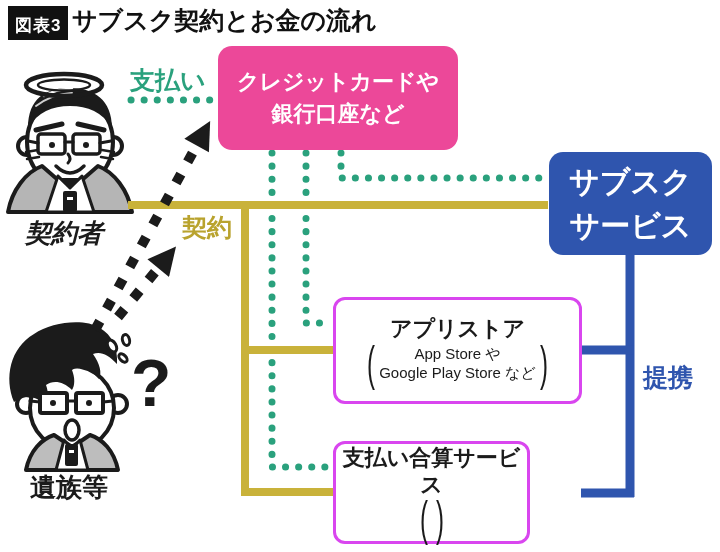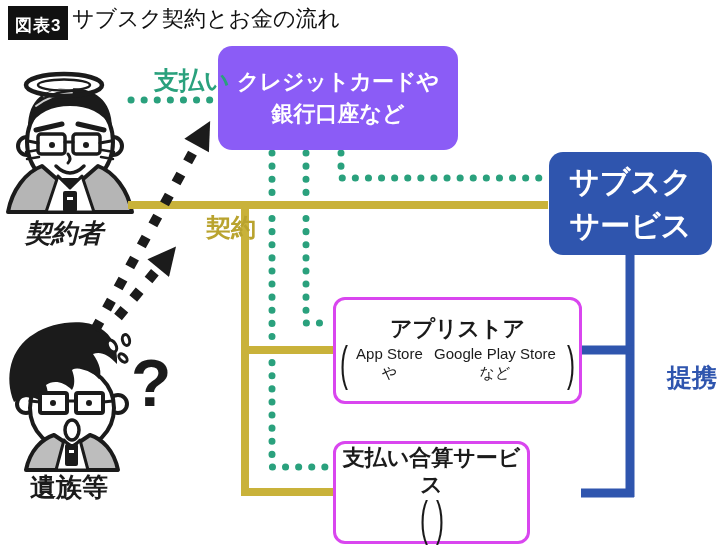--- a/index.html
+++ b/index.html
@@ -9,39 +9,39 @@
   }
   #stage *{box-sizing:border-box;}
   svg{position:absolute;left:0;top:0;}
 
   
   .hdr-badge{
     position:absolute;left:8px;top:6px;background:#111;color:#fff;
     font-size:17px;font-weight:bold;padding:8px 7px 3px;letter-spacing:1px;
   }
   .hdr-title{
-    position:absolute;left:72px;top:4px;font-size:22px;font-weight:normal;color:#111;
+    position:absolute;left:72px;top:4px;font-size:25px;font-weight:bold;color:#111;
   }
 
   
   .box{position:absolute;display:flex;flex-direction:column;align-items:center;justify-content:center;text-align:center;}
-  .box.solid-green{left:218px;top:46px;width:240px;height:104px;background:#8b5cf6;border-radius:14px;color:#fff;font-size:22px;font-weight:bold;line-height:1.45;}
+  .box.solid-green{left:218px;top:46px;width:240px;height:104px;background:#ec4899;border-radius:14px;color:#fff;font-size:22px;font-weight:bold;line-height:1.45;}
   .box.solid-blue{left:549px;top:152px;width:163px;height:103px;background:#2f55ae;border-radius:14px;color:#fff;font-size:30px;font-weight:bold;line-height:1.45;}
   .box.outlined{background:#fff;border:3px solid #d946ef;border-radius:12px;color:#1b1b1b;}
   .box.appstore{left:333px;top:297px;width:249px;height:107px;}
   .box.aggregation{left:333px;top:441px;width:197px;height:103px;}
   .box-title{font-size:22px;font-weight:bold;line-height:1.2;}
   .paren-row{display:flex;align-items:center;justify-content:center;margin-top:1px;}
   .paren{font-size:48px;font-weight:400;line-height:.85;transform:scaleX(.5);color:#1b1b1b;}
-  .sub-lines{display:flex;flex-direction:row;text-align:center;line-height:1.25;}
+  .sub-lines{display:flex;flex-direction:column;text-align:center;line-height:1.25;}
   .appstore .sub-lines{font-size:15px;}
   .aggregation .sub-lines{font-size:16px;}
 
   
-  .edge-label{position:absolute;font-weight:bold;font-size:25px;margin-left:24px;}
+  .edge-label{position:absolute;font-weight:bold;font-size:25px;}
   .lbl-payment{left:130px;top:64px;color:#2aa17d;}
   .lbl-contract{left:182px;top:211px;color:#b9a32e;}
   .lbl-partner{left:643px;top:361px;color:#2f55ae;}
   .actor-label{position:absolute;font-weight:bold;font-size:26px;color:#1b1b1b;}
   .lbl-deceased{left:25px;top:216px;font-style:italic;}
   .lbl-bereaved{left:30px;top:470px;}
   .question-mark{position:absolute;left:131px;top:350px;font-size:66px;font-weight:bold;color:#1b1b1b;line-height:1;}
 </style>
 </head>
 <body>

